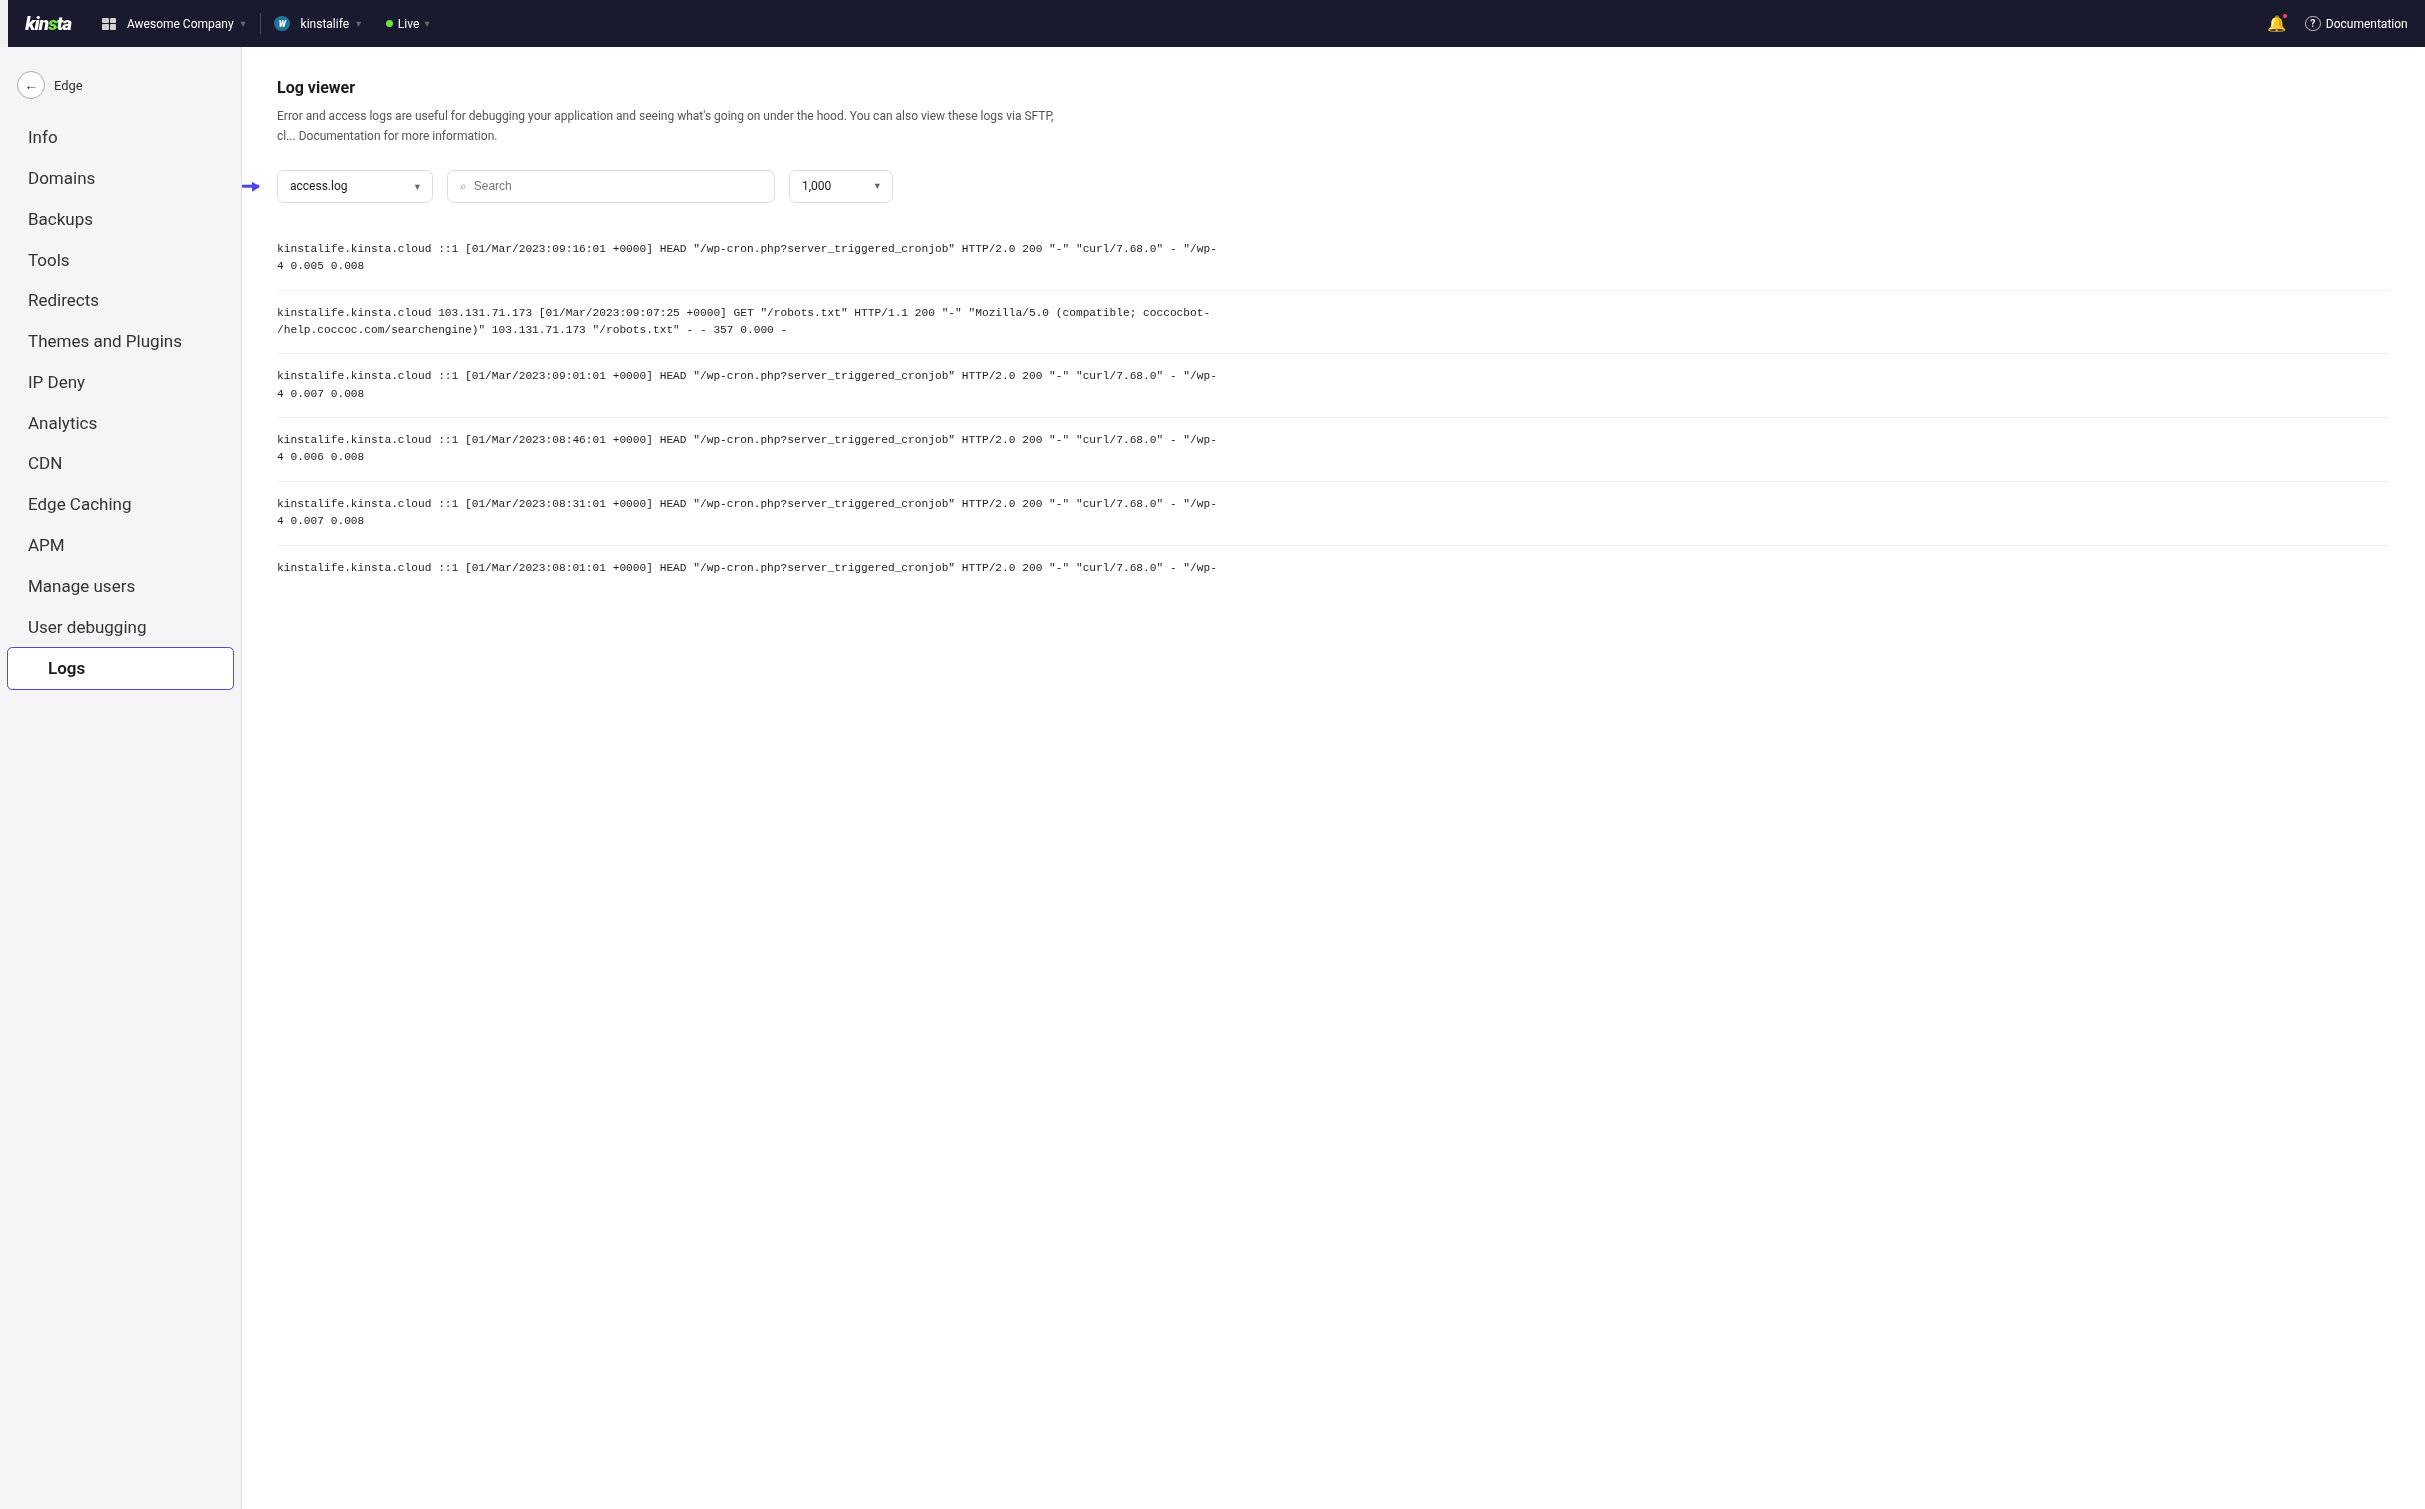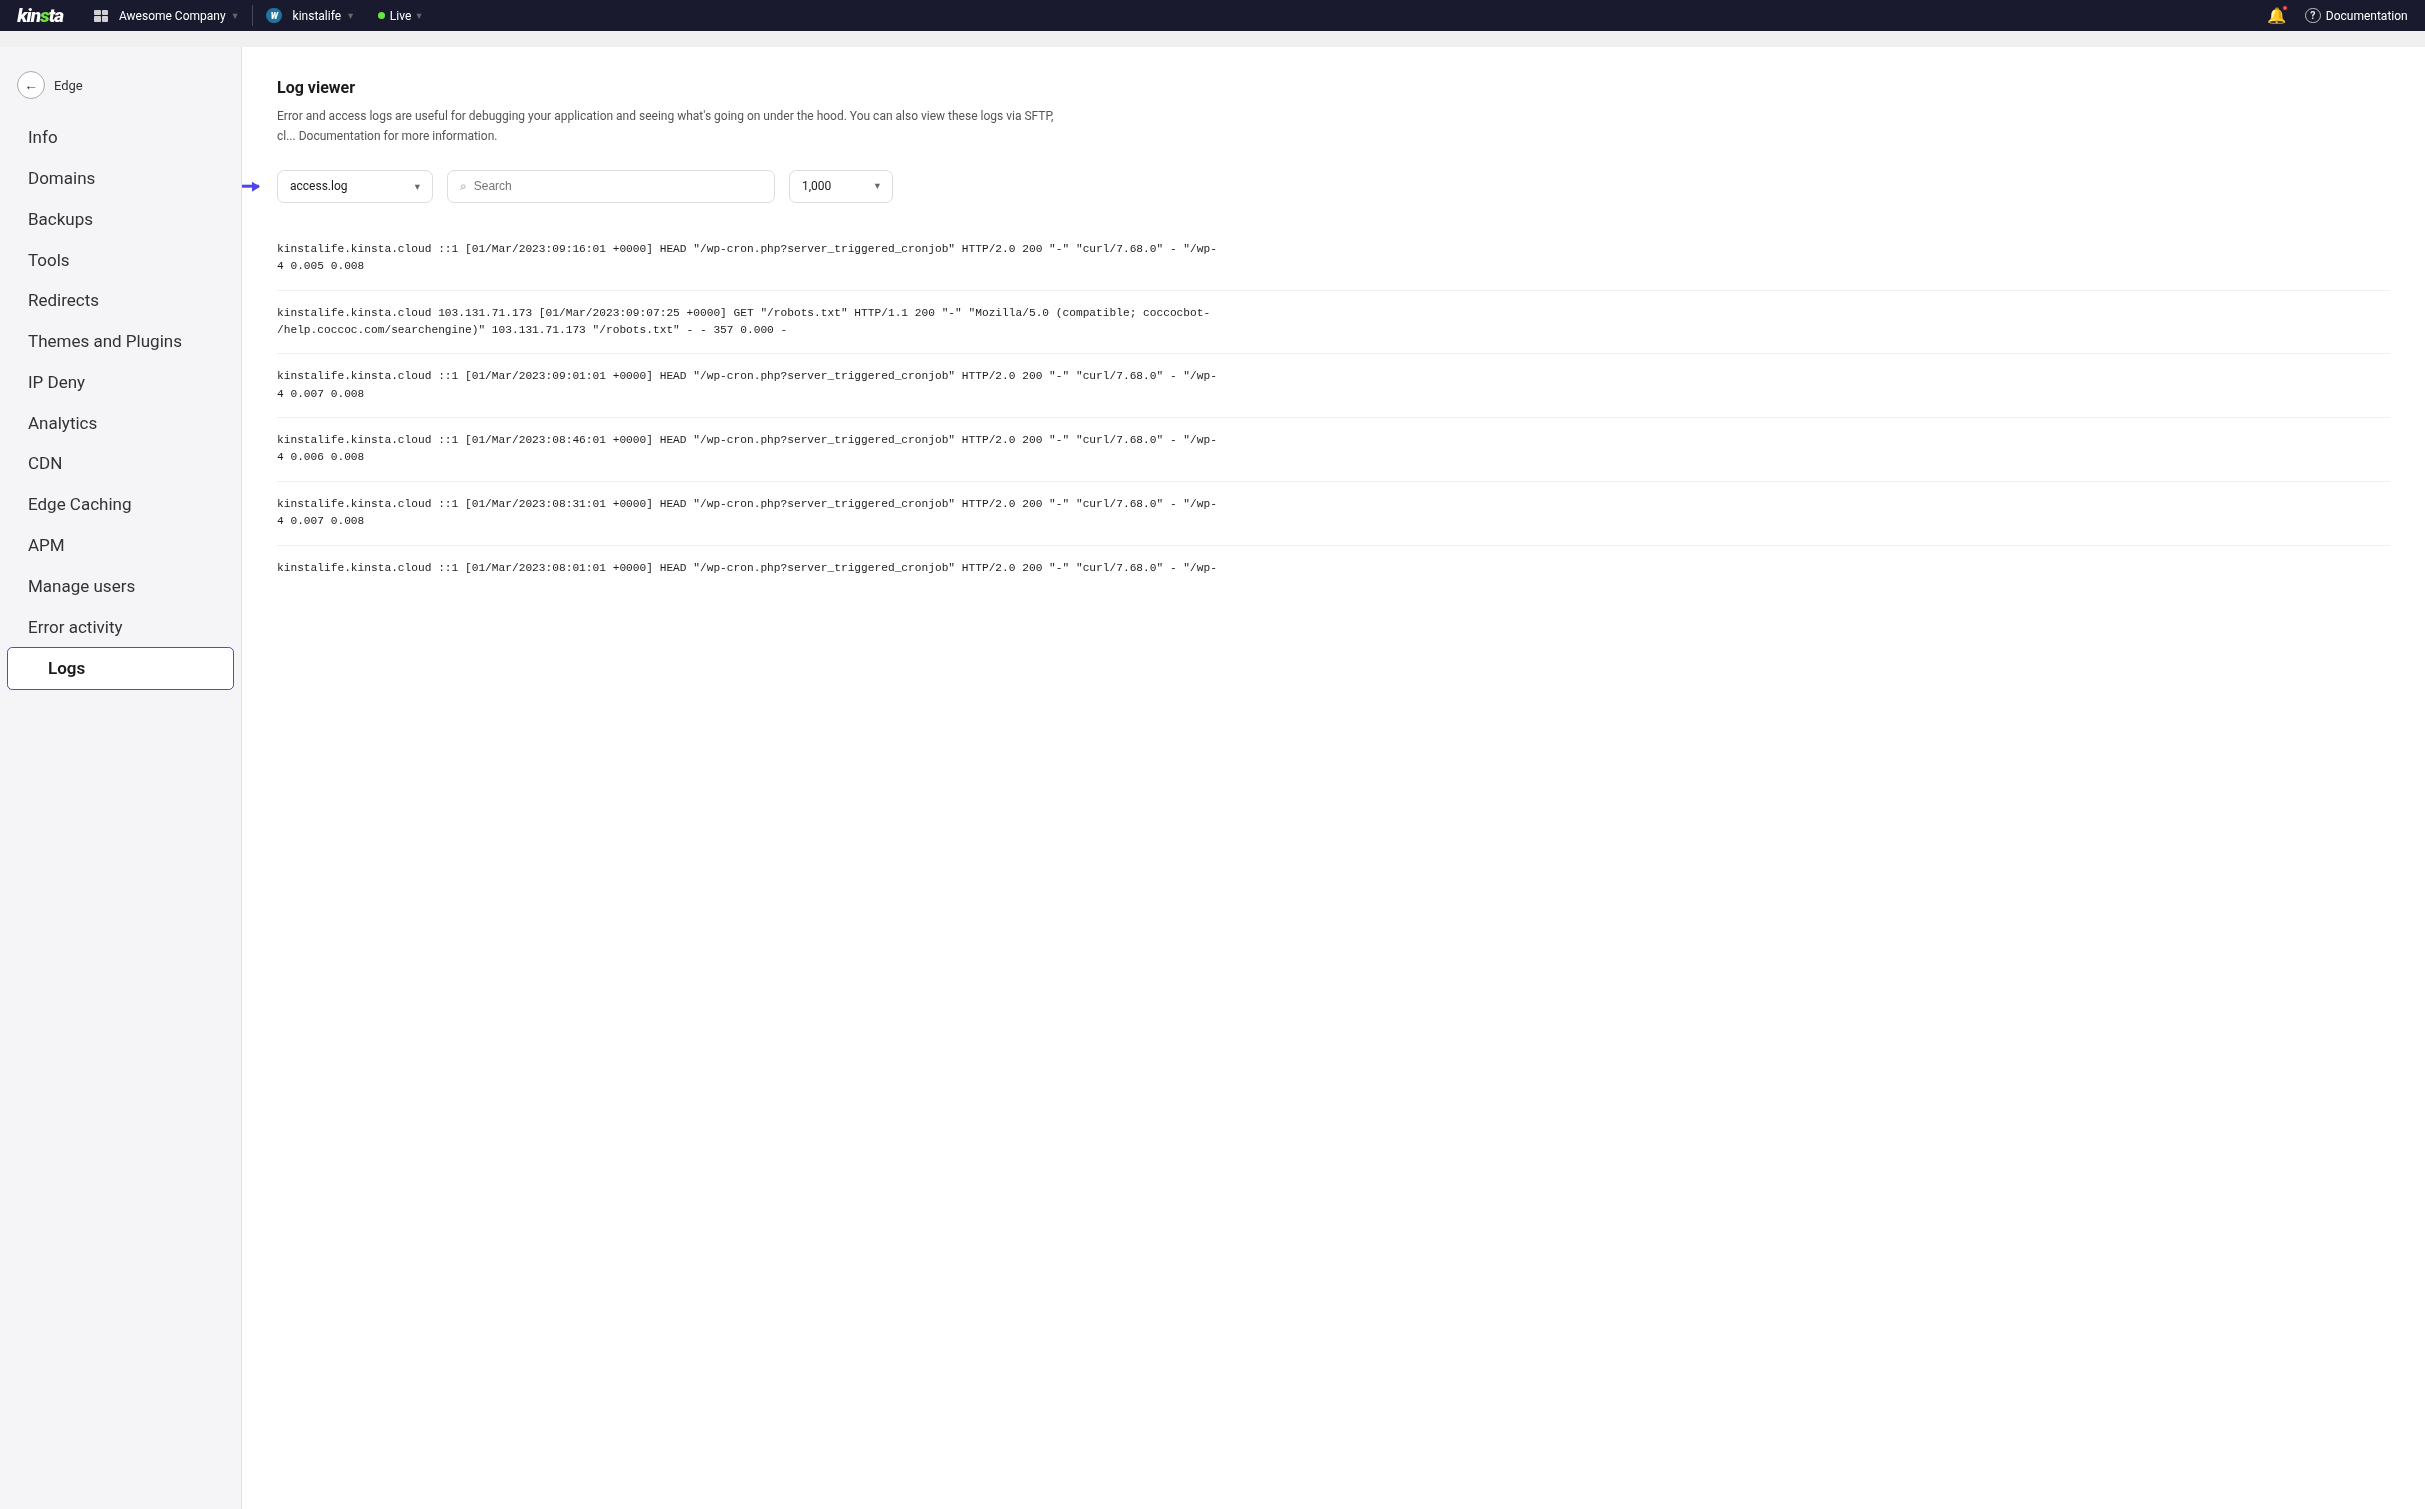--- a/index.html
+++ b/index.html
@@ -1,27 +1,27 @@
 <!DOCTYPE html>
 <html style="font-size:14px"><head>
   <meta charset="utf-8">
   <style>
     * { box-sizing: border-box; margin: 0; padding: 0; }
     body { font-family: -apple-system, BlinkMacSystemFont, 'Segoe UI', Roboto, sans-serif; background: #f0f0f0; color: #1a1a1a; }
 
     
     .topnav {
       background: #1a1a2e;
-      height: 31px;
+      height: 47px;
       display: flex;
       align-items: center;
       padding: 0 17.3px;
       gap: 0;
       position: fixed;
-      top: 0; left: 0; right: 0;
+      top: 0; left: 8px; right: 0;
       z-index: 100;
     }
     .topnav-logo {
       color: #fff;
       font-size: 19px;
       font-weight: 900;
       font-style: italic;
       letter-spacing: -0.9px;
       margin-right: 21px;
     }
@@ -394,21 +394,21 @@
       <div class="sidebar-item">
         <span>Edge Caching</span>
       </div>
       <div class="sidebar-item">
         <span>APM</span>
       </div>
       <div class="sidebar-item">
         <span>Manage users</span>
       </div>
       <div class="sidebar-item">
-        <span>Error activity</span>
+        <span>User debugging</span>
       </div>
       <div class="sidebar-item active">
         <span>Logs</span>
       </div>
     </nav>
   </aside>
 
   <main class="main-content">
     <h1 class="page-title">Log viewer</h1>
     <p class="page-desc">Error and access logs are useful for debugging your application and seeing what's going on under the hood. You can also view these logs via SFTP, cl... Documentation for more information.</p>

